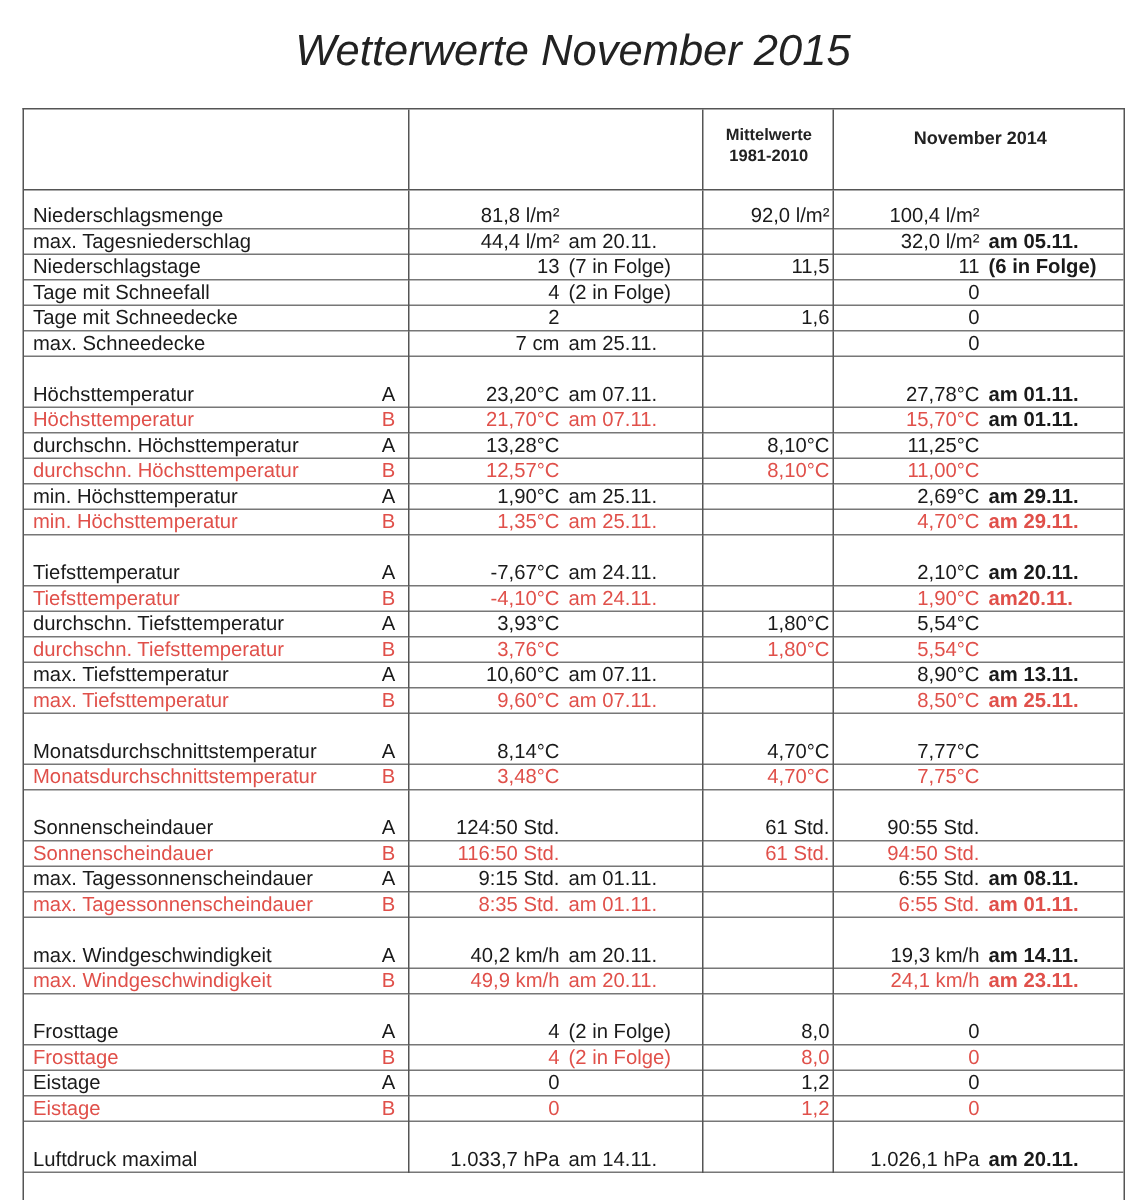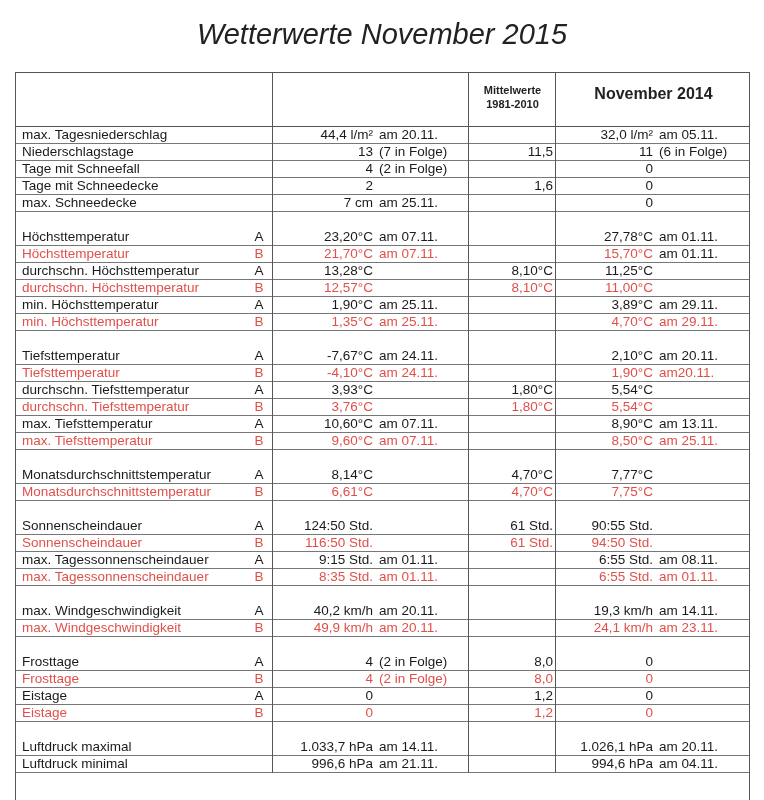--- a/index.html
+++ b/index.html
@@ -11,37 +11,37 @@
          border: 1px solid #555; border-bottom: none; box-sizing: border-box; }
   .hdr { position: relative; height: 53px; border-bottom: 1px solid #555; }
   .col-line { position: absolute; top: 0; width: 0; border-left: 1px solid #555; }
   .hdr .h-main { position: absolute; left: 6px; top: 12px; font-size: 26px; font-weight: bold;
                  font-style: italic; color: #222; }
   .hdr .h-2015 { position: absolute; left: 257px; width: 196px; top: 14px; text-align: center;
                  font-size: 16px; font-weight: bold; color: var(--red); }
   .hdr .h-mittel { position: absolute; left: 453px; width: 87px; top: 10px; text-align: center;
                    font-size: 11px; font-weight: bold; line-height: 14px; color: #222; }
   .hdr .h-2014 { position: absolute; left: 540px; width: 195px; top: 12px; text-align: center;
-                 font-size: 16px; font-weight: bold; color: #222; }
+                 font-size: 12px; font-weight: bold; color: #222; }
   .rows { position: relative; }
   .row { position: relative; height: 17px; border-bottom: 1px solid #777; box-sizing: border-box;
          font-size: 13.5px; line-height: 16px; white-space: nowrap; }
   .row.spaced { height: 34px; }
   .row.spaced .cell { top: 17px; }
   .row.first { height: 26px; }
   .row.first .cell { top: 9px; }
   .row.red { color: var(--red); }
   .cell { position: absolute; top: 0; }
   .c-label { left: 6px; }
   .c-ab { left: 235px; width: 16px; text-align: center; }
   .c-v15 { left: 257px; width: 100px; text-align: right; }
   .c-n15 { left: 363px; }
   .c-mit { left: 453px; width: 84px; text-align: right; }
   .c-v14 { left: 540px; width: 97px; text-align: right; }
-  .c-n14 { left: 643px; }
+  .c-n14 { left: 643px; font-weight: bold; }
   .row .vline { position: absolute; top: 0; bottom: -1px; border-left: 1px solid #555; }
   .tail { position: relative; height: 40px; }
   :root { --red: #e0504a; }
 </style>
 </head>
 <body>
 
 <div class="doc-title">Wetterwerte November 2015</div>
 
 <div class="tbl">
@@ -49,20 +49,32 @@
     <div class="col-line" style="left:256px;height:53px"></div>
     <div class="col-line" style="left:452px;height:53px"></div>
     <div class="col-line" style="left:539px;height:53px"></div>
     <div class="h-mittel">
       <div>Mittelwerte</div>
       <div>1981-2010</div>
     </div>
     <div class="h-2014">November 2014</div>
   </div>
   <div class="rows" id="rows">
+      <div class="row first">
+        <div class="vline" style="left: 256px;"></div>
+        <div class="vline" style="left: 452px;"></div>
+        <div class="vline" style="left: 539px;"></div>
+        <div class="cell c-label">Niederschlagsmenge</div>
+        <div class="cell c-ab"></div>
+        <div class="cell c-v15">81,8 l/m²</div>
+        <div class="cell c-n15"></div>
+        <div class="cell c-mit">92,0 l/m²</div>
+        <div class="cell c-v14">100,4 l/m²</div>
+        <div class="cell c-n14"></div>
+      </div>
       <div class="row">
         <div class="vline" style="left: 256px;"></div>
         <div class="vline" style="left: 452px;"></div>
         <div class="vline" style="left: 539px;"></div>
         <div class="cell c-label">max. Tagesniederschlag</div>
         <div class="cell c-ab"></div>
         <div class="cell c-v15">44,4 l/m²</div>
         <div class="cell c-n15">am 20.11.</div>
         <div class="cell c-mit"></div>
         <div class="cell c-v14">32,0 l/m²</div>
@@ -166,21 +178,21 @@
       </div>
       <div class="row">
         <div class="vline" style="left: 256px;"></div>
         <div class="vline" style="left: 452px;"></div>
         <div class="vline" style="left: 539px;"></div>
         <div class="cell c-label">min. Höchsttemperatur</div>
         <div class="cell c-ab">A</div>
         <div class="cell c-v15">1,90°C</div>
         <div class="cell c-n15">am 25.11.</div>
         <div class="cell c-mit"></div>
-        <div class="cell c-v14">3,89°C</div>
+        <div class="cell c-v14">2,69°C</div>
         <div class="cell c-n14">am 29.11.</div>
       </div>
       <div class="row red">
         <div class="vline" style="left: 256px;"></div>
         <div class="vline" style="left: 452px;"></div>
         <div class="vline" style="left: 539px;"></div>
         <div class="cell c-label">min. Höchsttemperatur</div>
         <div class="cell c-ab">B</div>
         <div class="cell c-v15">1,35°C</div>
         <div class="cell c-n15">am 25.11.</div>
@@ -271,21 +283,21 @@
         <div class="cell c-mit">4,70°C</div>
         <div class="cell c-v14">7,77°C</div>
         <div class="cell c-n14"></div>
       </div>
       <div class="row red">
         <div class="vline" style="left: 256px;"></div>
         <div class="vline" style="left: 452px;"></div>
         <div class="vline" style="left: 539px;"></div>
         <div class="cell c-label">Monatsdurchschnittstemperatur</div>
         <div class="cell c-ab">B</div>
-        <div class="cell c-v15">6,61°C</div>
+        <div class="cell c-v15">3,48°C</div>
         <div class="cell c-n15"></div>
         <div class="cell c-mit">4,70°C</div>
         <div class="cell c-v14">7,75°C</div>
         <div class="cell c-n14"></div>
       </div>
       <div class="row spaced">
         <div class="vline" style="left: 256px;"></div>
         <div class="vline" style="left: 452px;"></div>
         <div class="vline" style="left: 539px;"></div>
         <div class="cell c-label">Sonnenscheindauer</div>
@@ -408,28 +420,16 @@
         <div class="vline" style="left: 256px;"></div>
         <div class="vline" style="left: 452px;"></div>
         <div class="vline" style="left: 539px;"></div>
         <div class="cell c-label">Luftdruck maximal</div>
         <div class="cell c-ab"></div>
         <div class="cell c-v15">1.033,7 hPa</div>
         <div class="cell c-n15">am 14.11.</div>
         <div class="cell c-mit"></div>
         <div class="cell c-v14">1.026,1 hPa</div>
         <div class="cell c-n14">am 20.11.</div>
-      </div>
-      <div class="row">
-        <div class="vline" style="left: 256px;"></div>
-        <div class="vline" style="left: 452px;"></div>
-        <div class="vline" style="left: 539px;"></div>
-        <div class="cell c-label">Luftdruck minimal</div>
-        <div class="cell c-ab"></div>
-        <div class="cell c-v15">996,6 hPa</div>
-        <div class="cell c-n15">am 21.11.</div>
-        <div class="cell c-mit"></div>
-        <div class="cell c-v14">994,6 hPa</div>
-        <div class="cell c-n14">am 04.11.</div>
       </div>
     </div>
   <div class="tail"></div>
 </div>
 
 </body></html>

